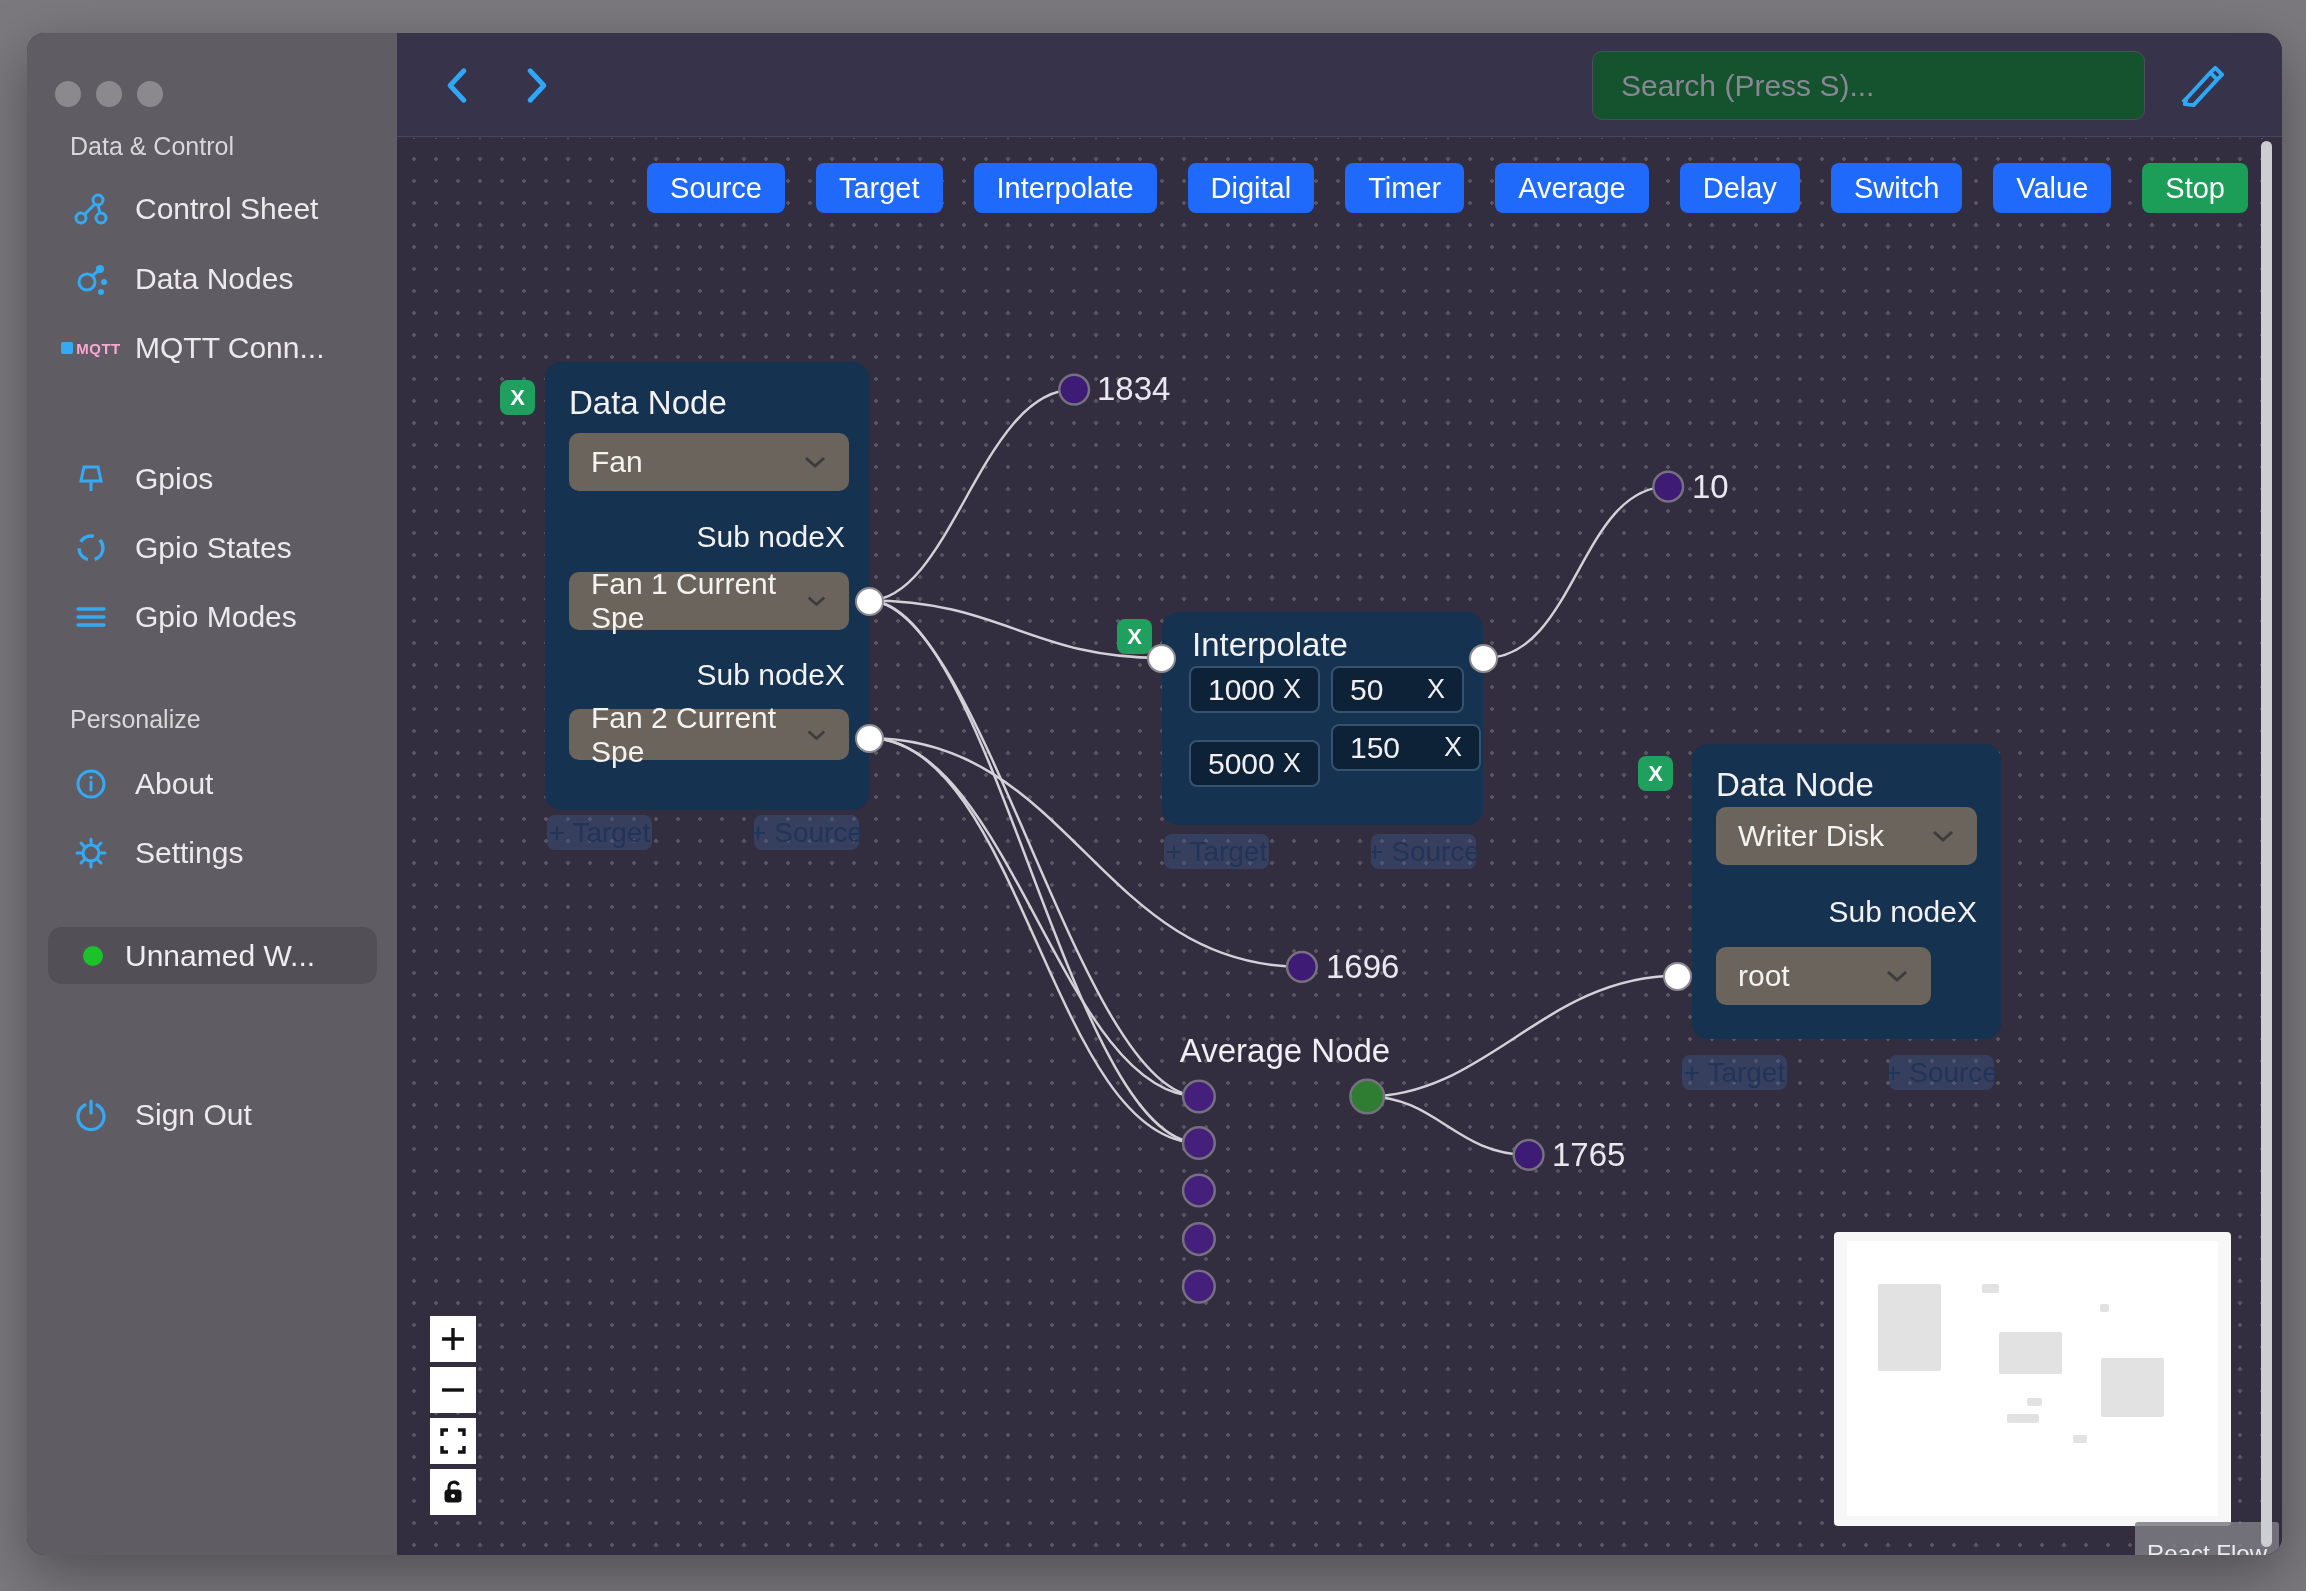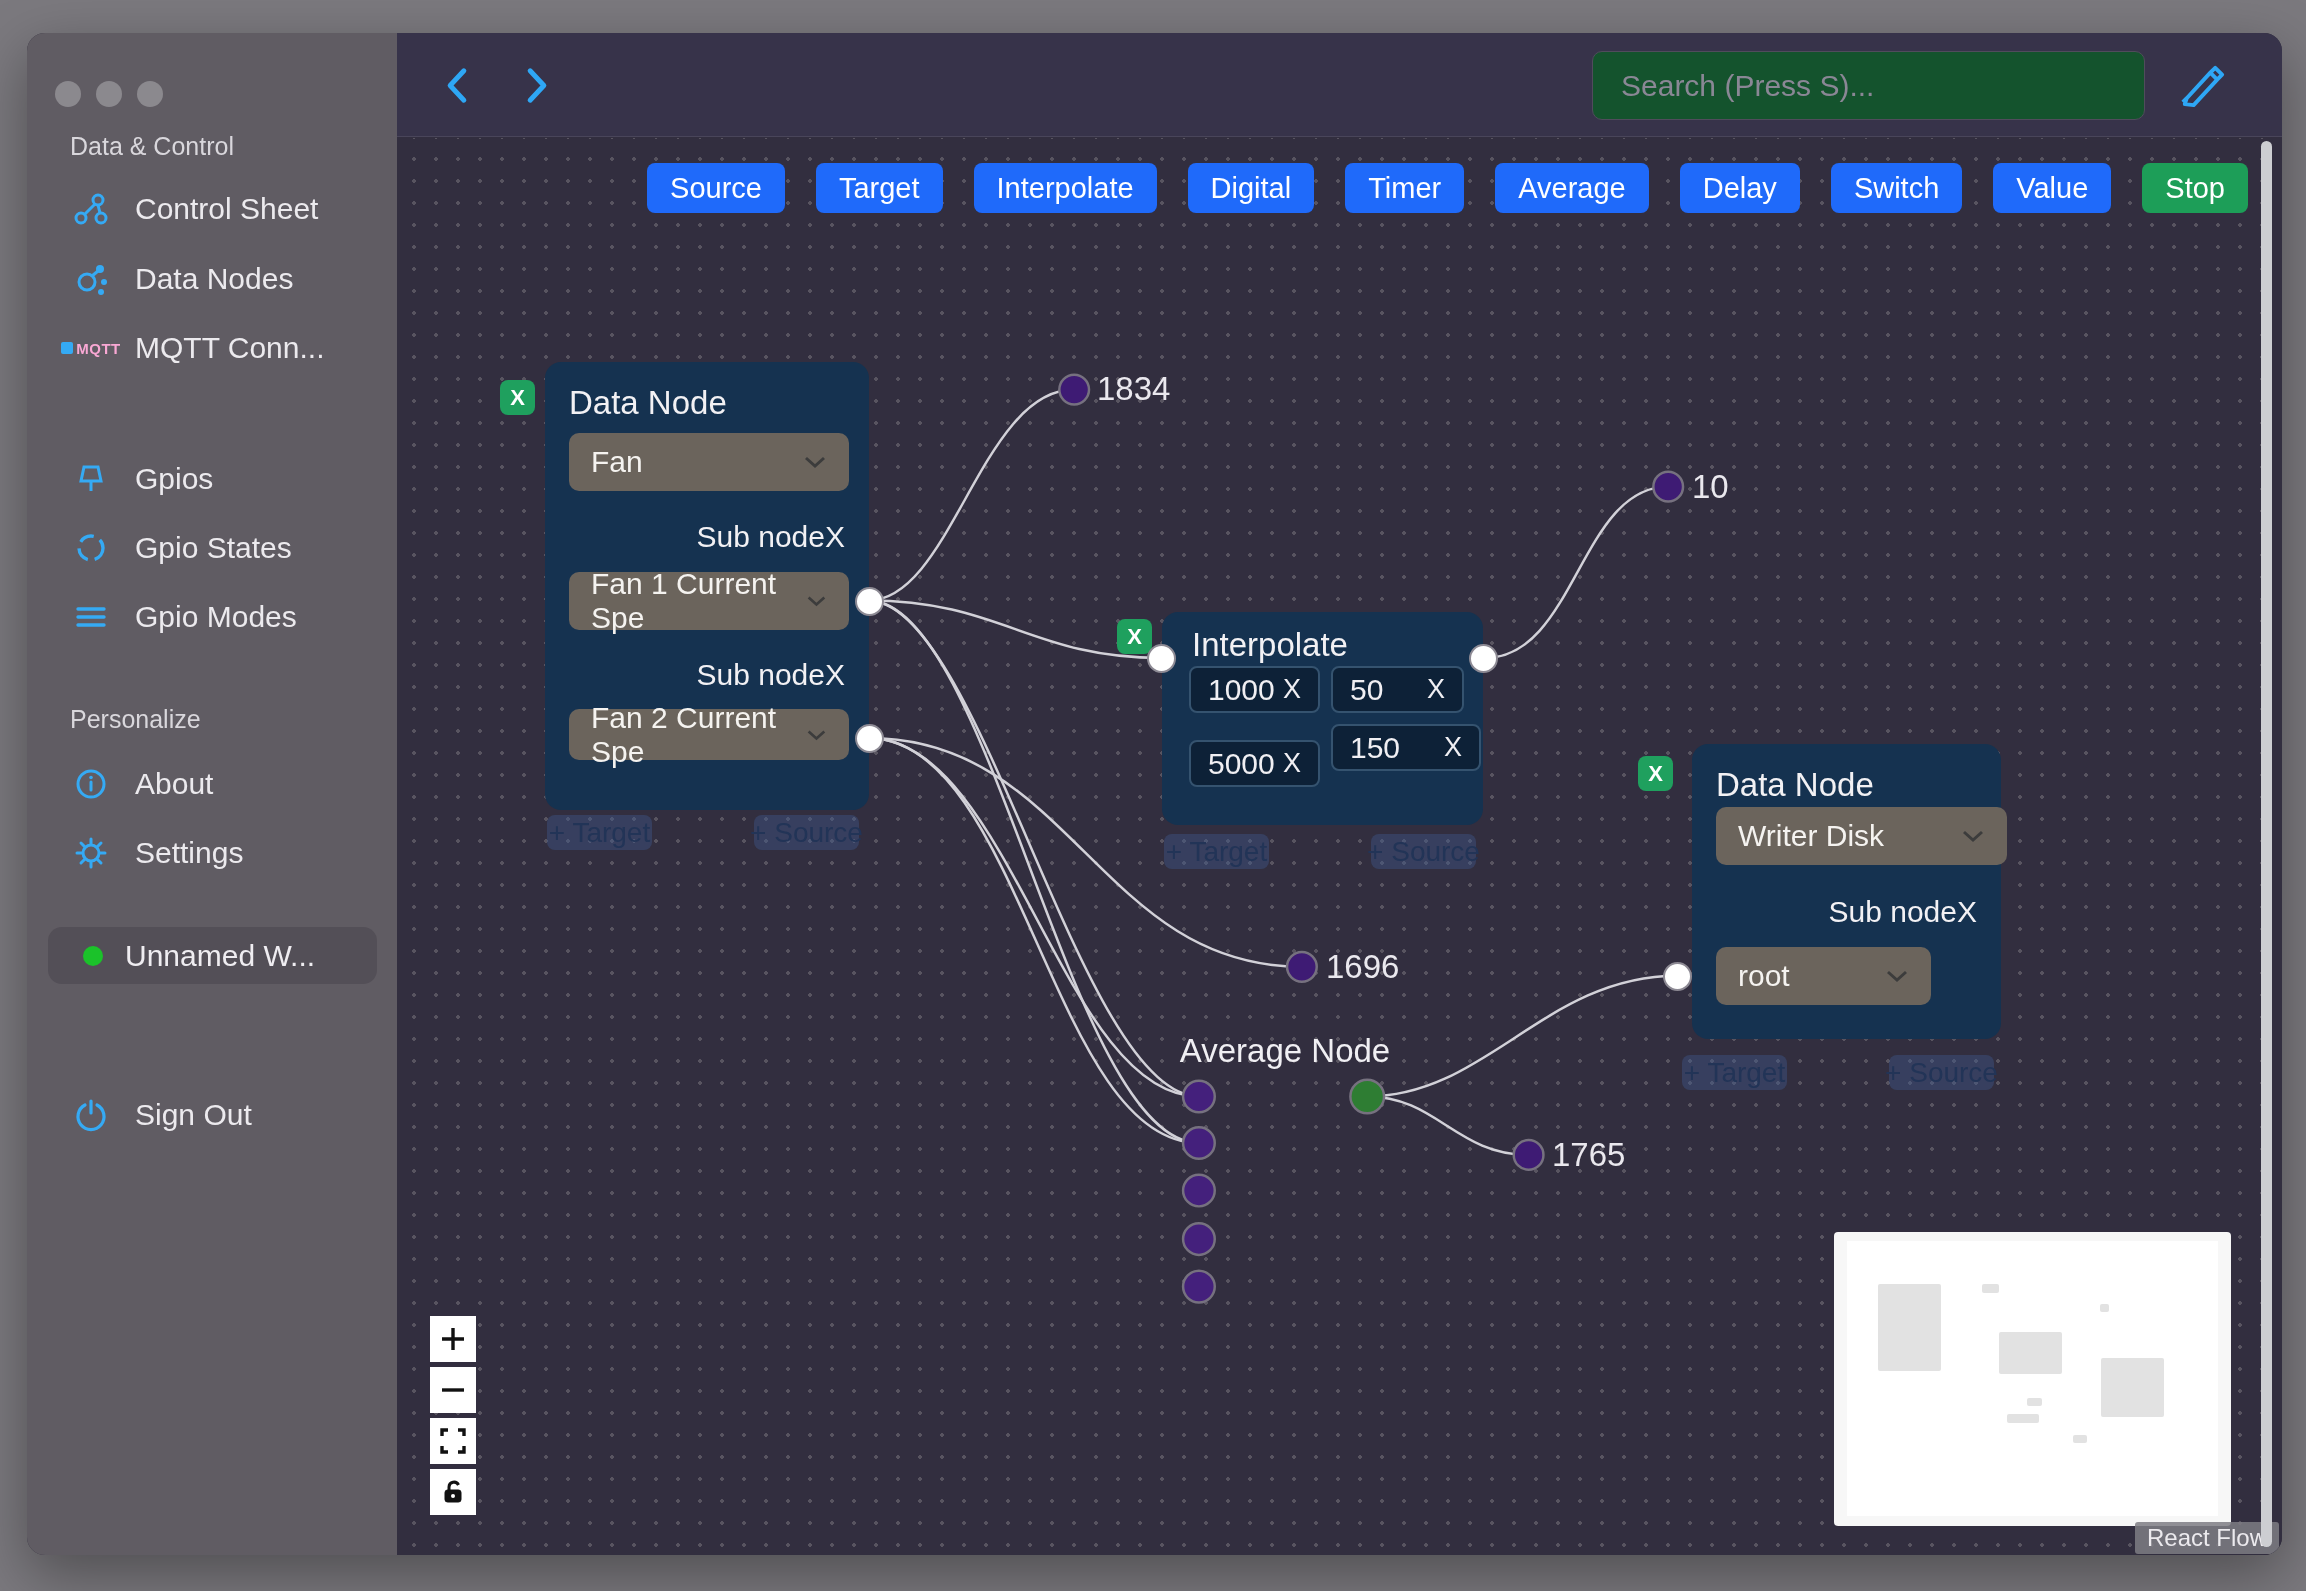--- a/index.html
+++ b/index.html
@@ -77,21 +77,21 @@
   
   .controls { position:absolute; left:33px; top:1178px; display:flex; flex-direction:column; gap:5px; }
   .ctrl { width:46px; height:46px; background:#fff; display:flex; align-items:center;
     justify-content:center; color:#111; font-size:34px; cursor:pointer; border:none; }
 
   
   .minimap { position:absolute; left:1437px; top:1094px; width:397px; height:294px;
     background:#f7f7f7; border-radius:4px; }
   .minimap .inner { position:absolute; left:13px; top:9px; right:13px; bottom:10px; background:#fff; }
   .mm { position:absolute; background:#e2e2e2; border-radius:2px; }
-  .rf-label { position:absolute; left:1738px; top:1384px; padding:2px 12px;
+  .rf-label { position:absolute; left:1738px; top:1384px; padding:18px 12px;
     background:rgba(126,124,132,.85); color:#eceaee; font-size:24px; border-radius:3px; }
 
   .scrollbar { position:absolute; right:10px; top:3px; width:11px; height:1406px;
     background:#cdced2; border-radius:6px; }
 </style>
 </head>
 <body>
 
 <div class="window">
 
@@ -321,21 +321,21 @@
         </div>
         <div class="handle" style="left:-15px; top:32px"></div>
         <div class="handle" style="left:307px; top:32px"></div>
       </div>
       <div class="pill" style="left:767px; top:696px">+ Target</div>
       <div class="pill" style="left:974px; top:696px">+ Source</div>
 
       <div class="badge" style="left:1241px; top:618px">X</div>
       <div class="fnode" style="left:1295px; top:606px; width:309px; height:295px">
         <div class="ntitle" style="top:22px">Data Node</div>
-        <div class="select" style="left:24px; top:63px; width:291px; height:58px">
+        <div class="select" style="left:24px; top:63px; width:261px; height:58px">
           <span>Writer Disk</span>
           <svg width="24" height="14" viewBox="0 0 24 14" fill="none" stroke="#3c3c3c" stroke-width="3">
               <path d="M3 3 L12 11 L21 3"></path>
             </svg>
         </div>
         <div class="subrow" style="top:151px">
           <span>Sub node</span>
           <span class="x">X</span>
         </div>
         <div class="select" style="left:24px; top:203px; width:215px; height:58px">

